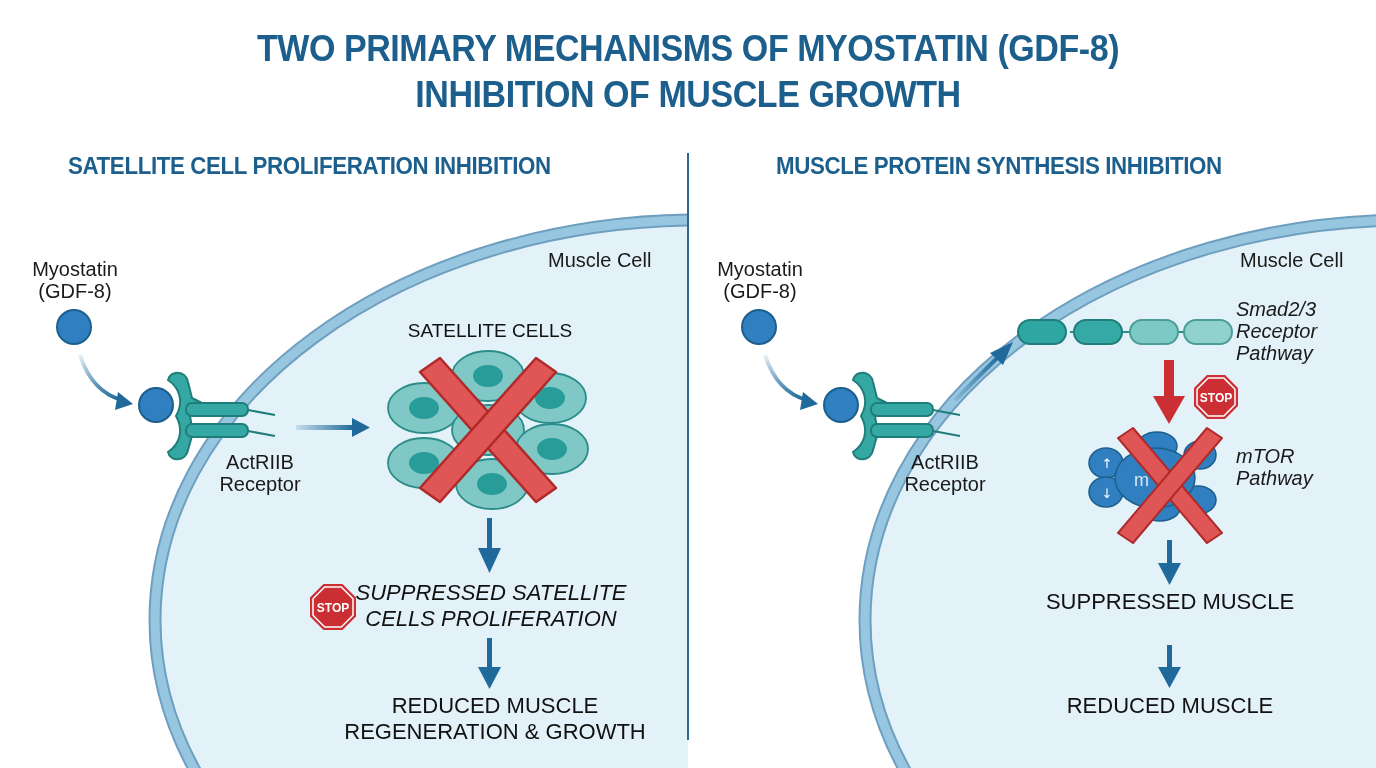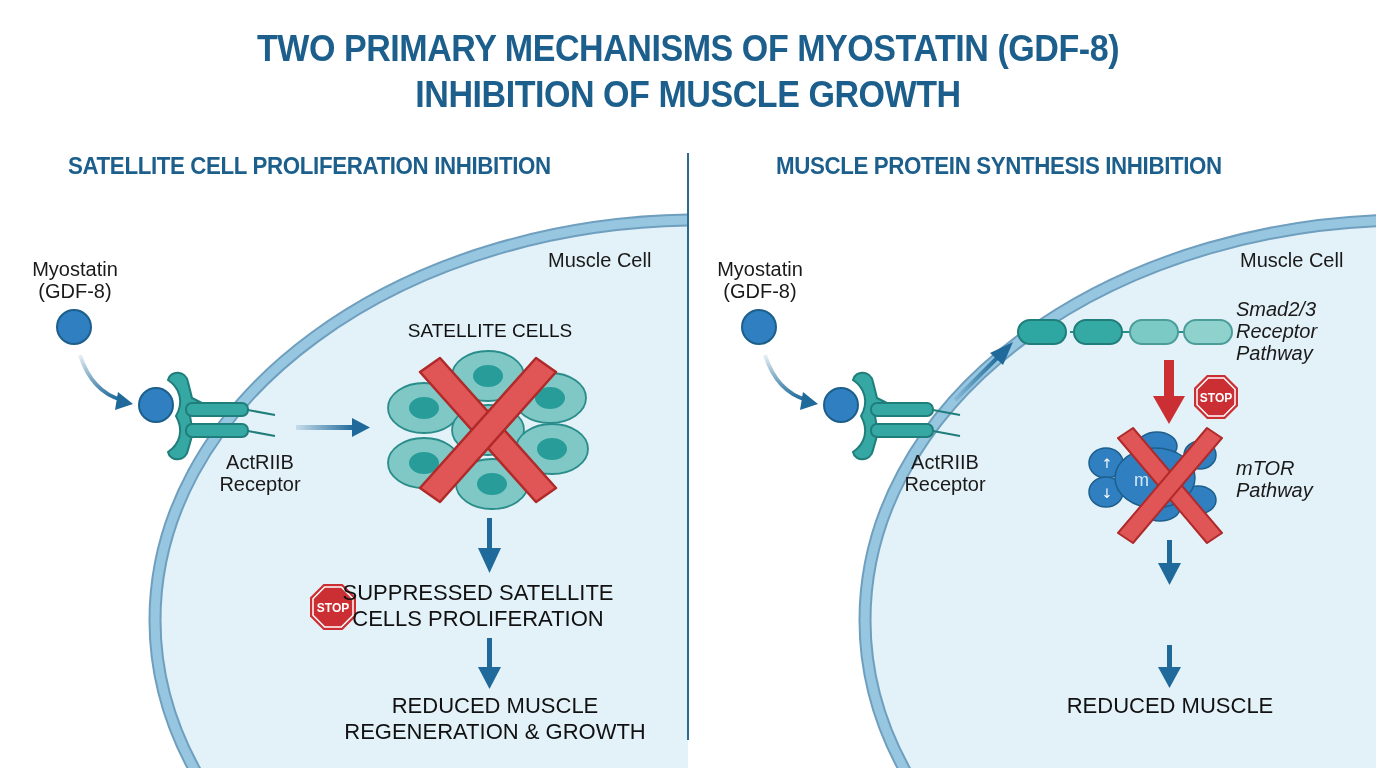--- a/index.html
+++ b/index.html
@@ -188,21 +188,21 @@
 <div class="lbl" style="left:20px; top:258px; width:110px;">
   <div>Myostatin</div>
   <div>(GDF-8)</div>
 </div>
 <div class="lbl" style="left:548px; top:249px;">Muscle Cell</div>
 <div class="lbl" style="left:205px; top:451px; width:110px;">
   <div>ActRIIB</div>
   <div>Receptor</div>
 </div>
 <div class="lbl caps" style="left:360px; top:318px; width:260px; font-size:19px;">SATELLITE CELLS</div>
-<div class="lbl caps" style="left:323px; top:580px; width:310px;">
+<div class="lbl caps" style="left:336px; top:580px; width:310px;font-style:italic;">
   <div>SUPPRESSED SATELLITE</div>
   <div>CELLS PROLIFERATION</div>
 </div>
 <div class="lbl caps" style="left:330px; top:693px; width:330px;">
   <div>REDUCED MUSCLE</div>
   <div>REGENERATION &amp; GROWTH</div>
 </div>
 
 <div class="panel-title" style="left:776px;">MUSCLE PROTEIN SYNTHESIS INHIBITION</div>
 
@@ -213,21 +213,22 @@
 <div class="lbl" style="left:1240px; top:249px;">Muscle Cell</div>
 <div class="lbl" style="left:890px; top:451px; width:110px;">
   <div>ActRIIB</div>
   <div>Receptor</div>
 </div>
 <div class="lbl left" style="left:1236px; top:298px;">
   <div>Smad2/3</div>
   <div>Receptor</div>
   <div>Pathway</div>
 </div>
-<div class="lbl left" style="left:1236px; top:457px;">
+<div class="lbl left" style="left:1236px; top:445px;">
   <div>mTOR</div>
   <div>Pathway</div>
 </div>
 <div class="lbl caps" style="left:1020px; top:589px; width:300px;">
+  <div>SUPPRESSED MUSCLE</div>
 </div>
 <div class="lbl caps" style="left:1020px; top:693px; width:300px;">
   <div>REDUCED MUSCLE</div>
 </div>
 
 </body></html>

